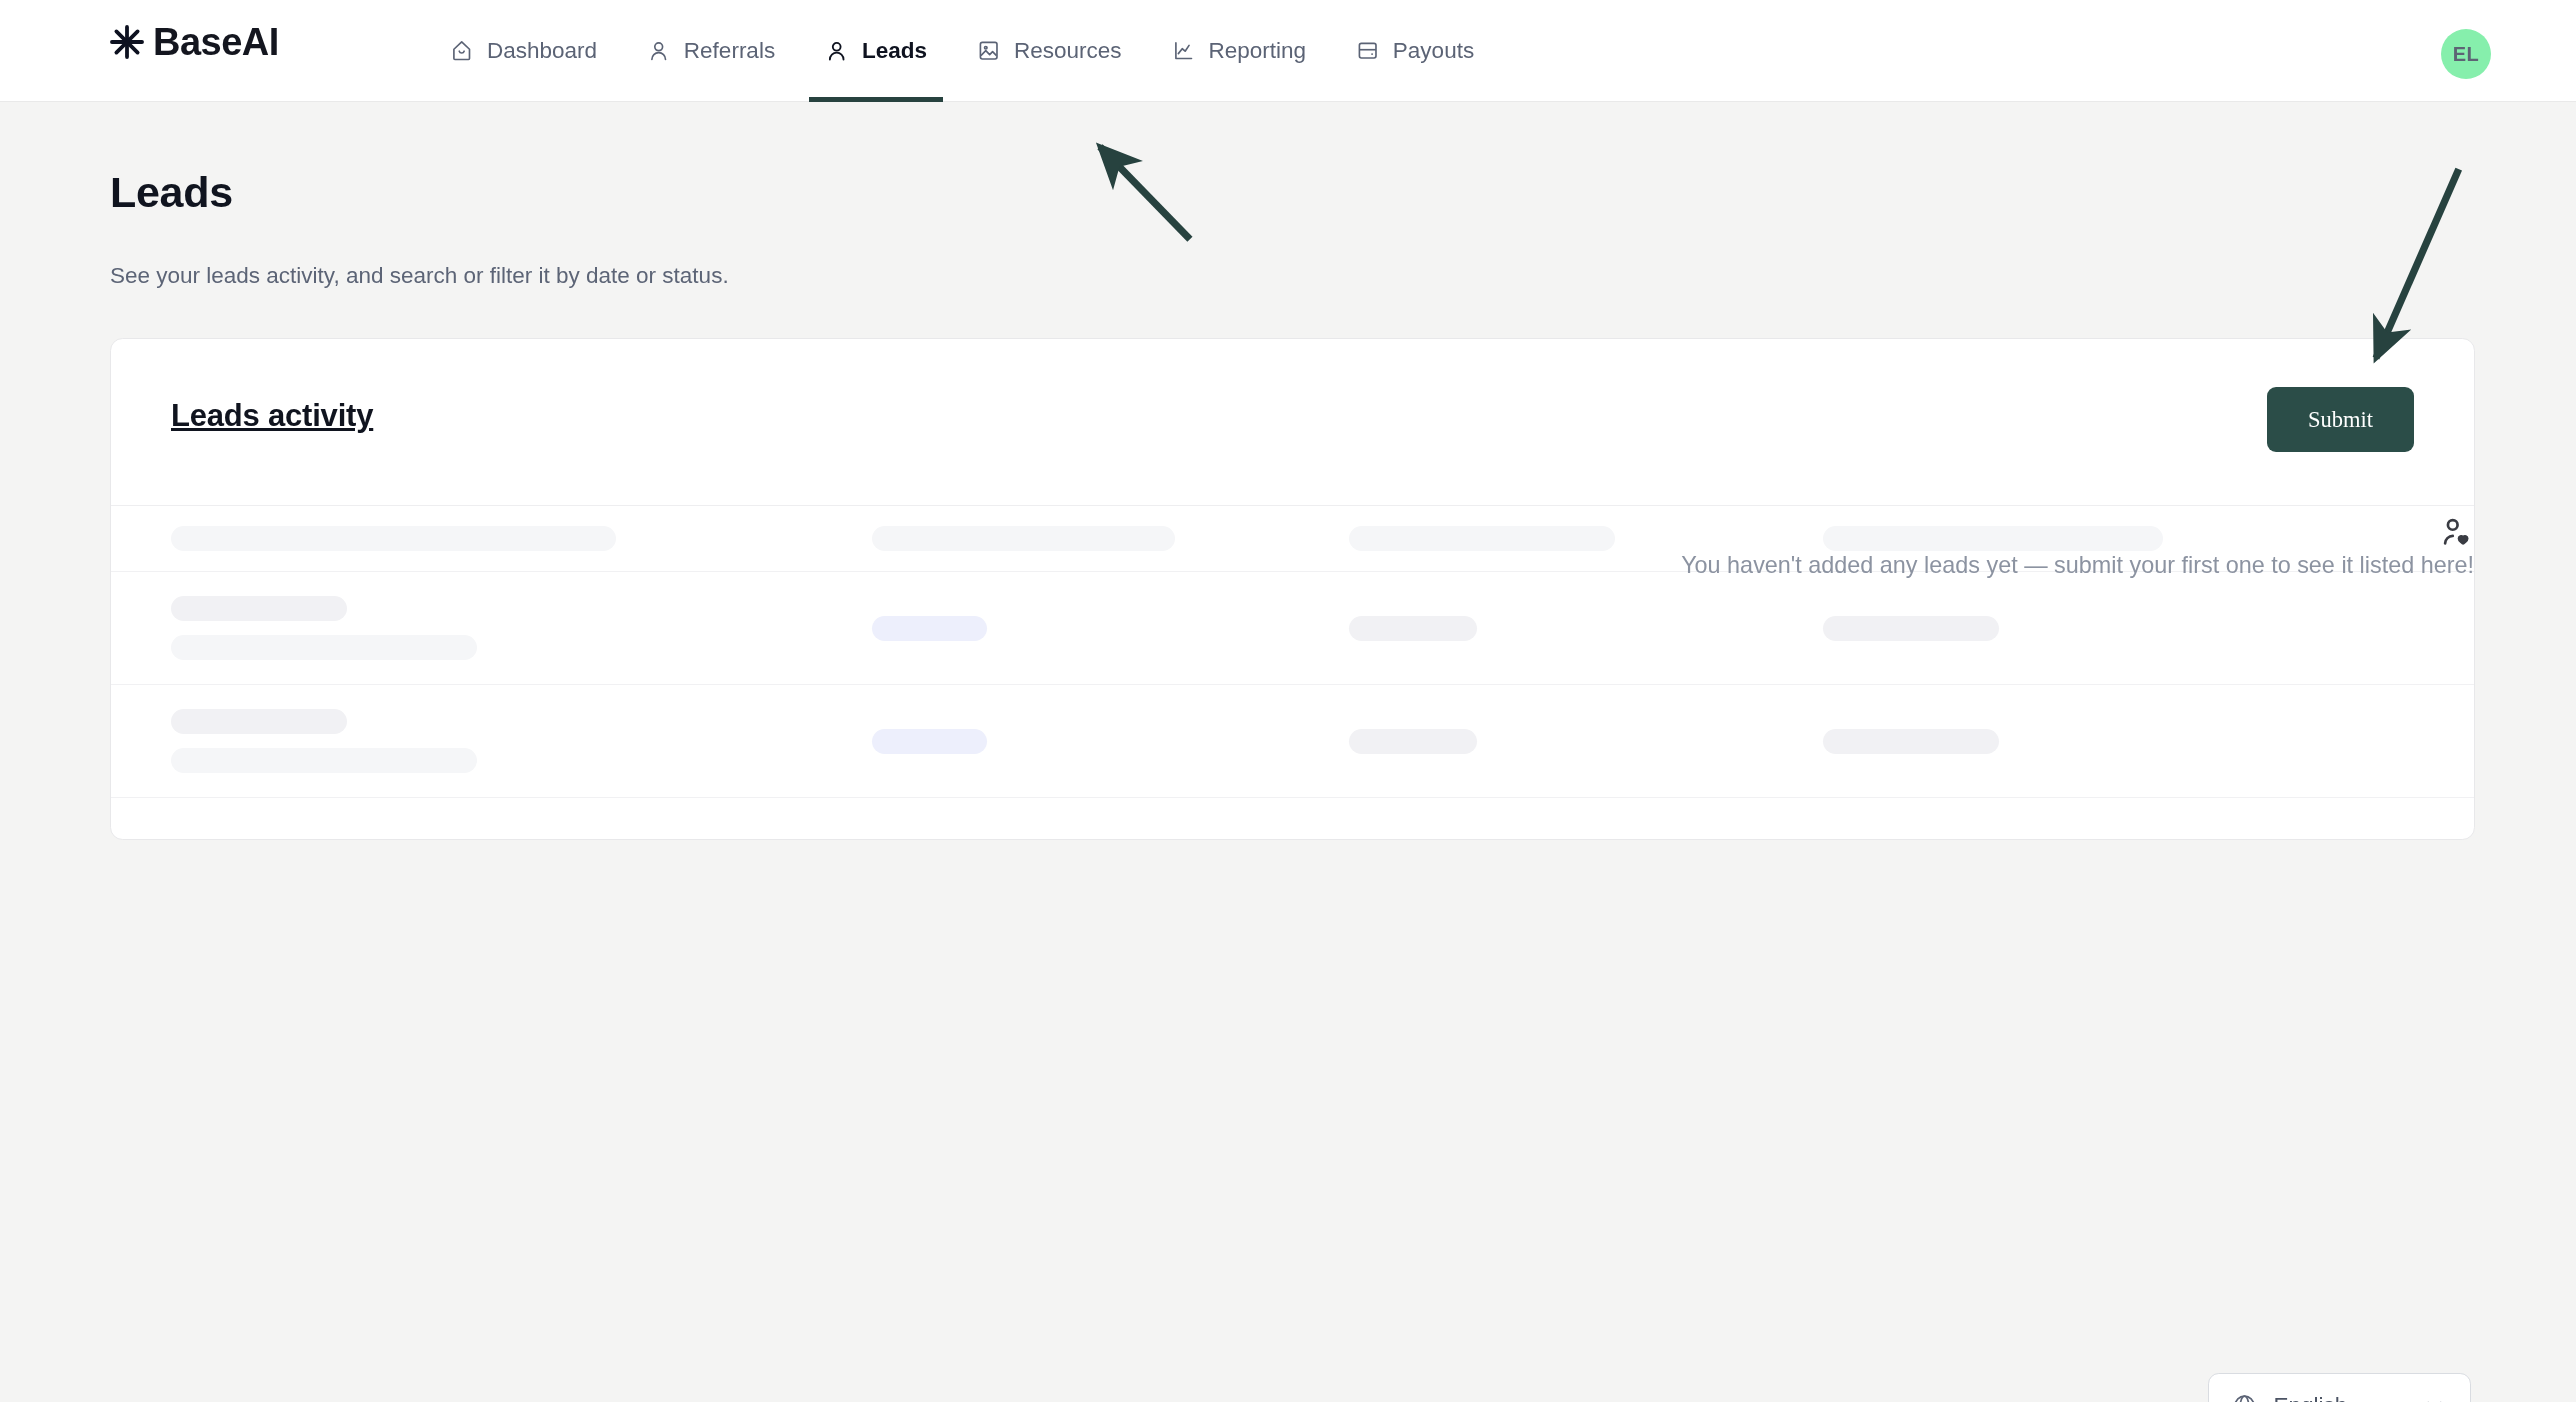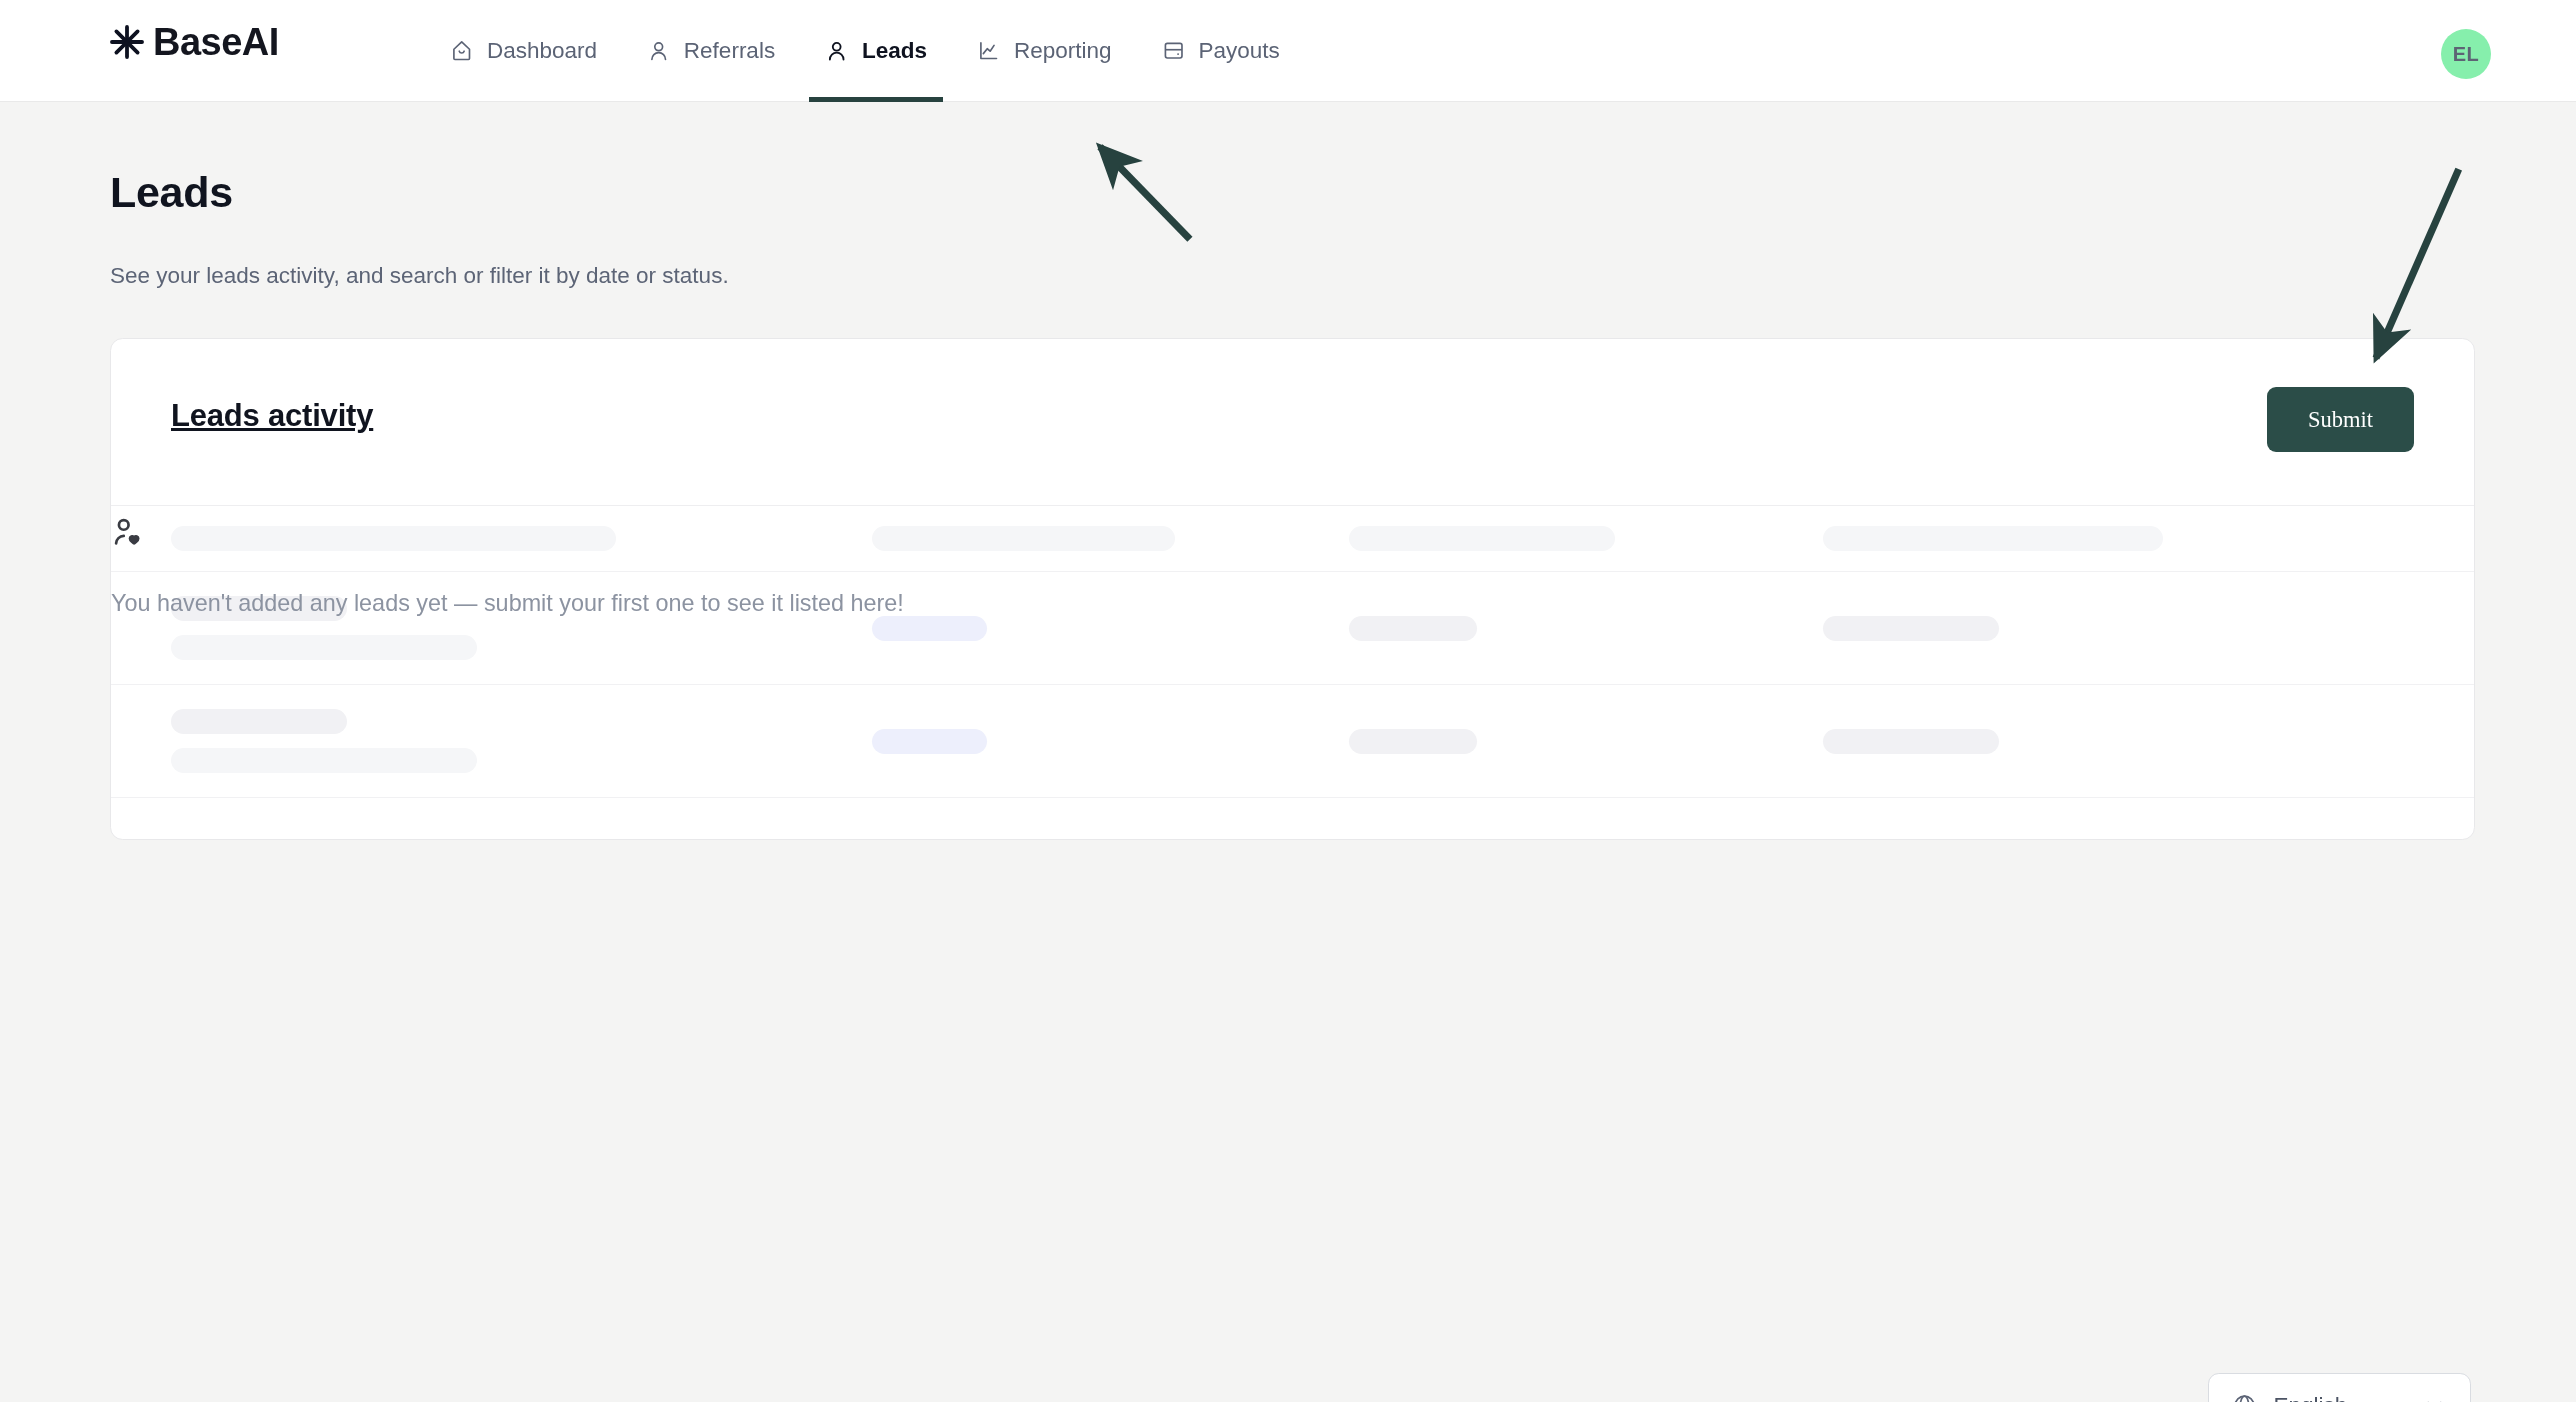--- a/index.html
+++ b/index.html
@@ -199,22 +199,21 @@
   .c4 { left: 1712px; }
 
   
   .empty {
     position: absolute;
     left: 0; right: 0;
     top: 176px;
     height: 144px;
     display: flex;
     flex-direction: column;
-    align-items: flex-start;
-    gap: 38px;
+    align-items: flex-end;
     pointer-events: none;
   }
   .empty-icon { color: #3a3c43; }
   .empty-text {
     font-size: 23.4px;
     color: #8c93a1;
   }
 
   
   .arrows {
@@ -289,20 +288,30 @@
     <div class="nav-item active">
       <span class="nav-ico">
         <svg width="23.4" height="23.4" viewBox="0 0 24 24" fill="none" stroke="currentColor" stroke-width="1.9" stroke-linecap="round">
           <circle cx="12" cy="8" r="4"></circle>
           <path d="M5 21a7 7 0 0 1 14 0"></path>
         </svg>
       </span>
       <span>Leads</span>
     </div>
 
+    <div class="nav-item">
+      <span class="nav-ico">
+        <svg width="23.4" height="23.4" viewBox="0 0 24 24" fill="none" stroke="currentColor" stroke-width="1.7" stroke-linejoin="round">
+          <rect x="3.5" y="3.5" width="17" height="17" rx="2"></rect>
+          <circle cx="9" cy="9" r="1.3"></circle>
+          <path d="M4 17l5-5 4 4 3-3 4 4"></path>
+        </svg>
+      </span>
+      <span>Resources</span>
+    </div>
 
     <div class="nav-item">
       <span class="nav-ico">
         <svg width="23.4" height="23.4" viewBox="0 0 24 24" fill="none" stroke="currentColor" stroke-width="1.7" stroke-linecap="round" stroke-linejoin="round">
           <path d="M4 4v16h16"></path>
           <path d="M6.5 15l4-5 3 2.5 4-6"></path>
         </svg>
       </span>
       <span>Reporting</span>
     </div>

